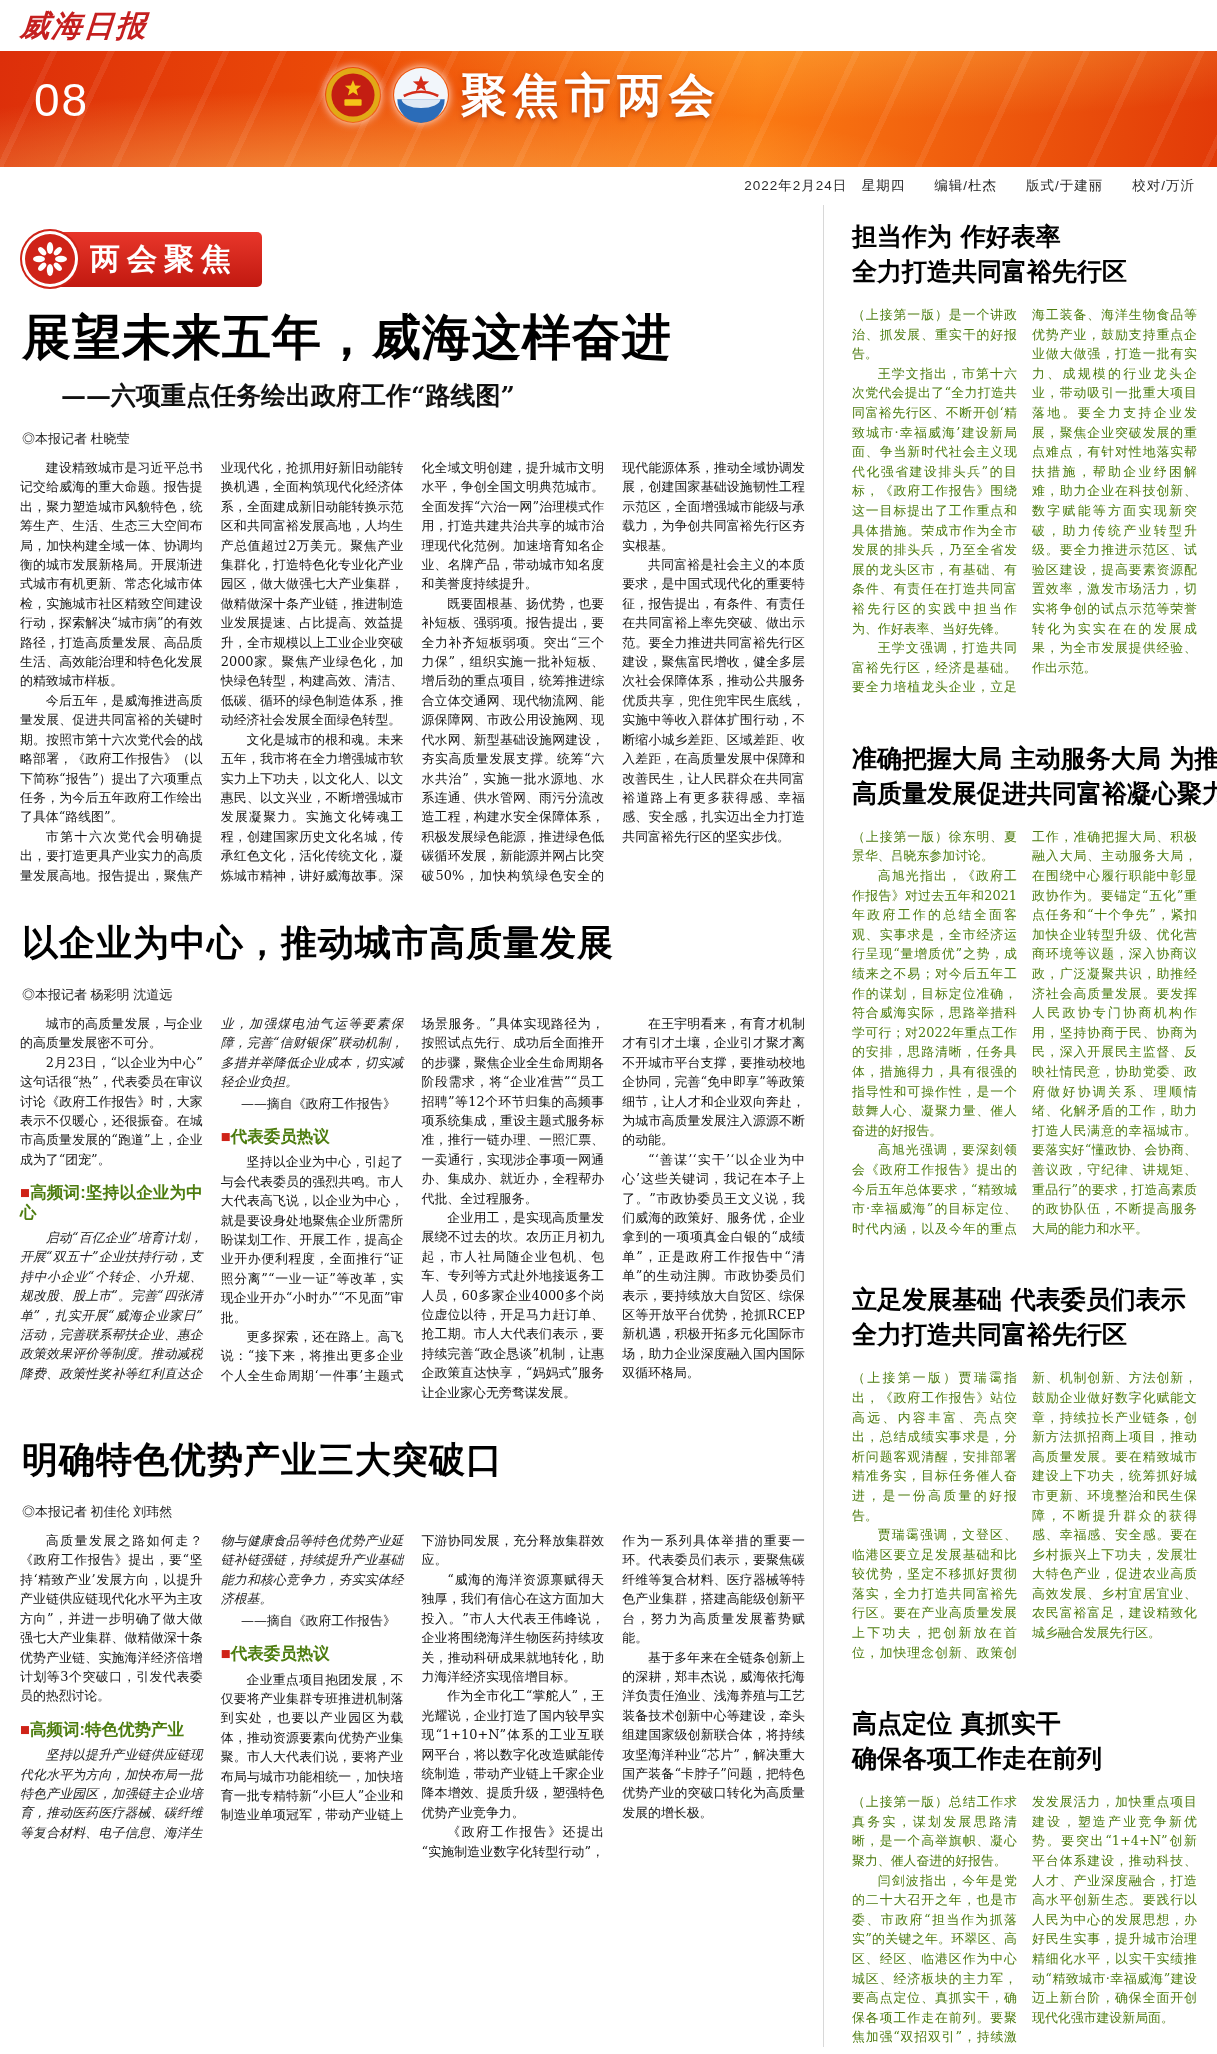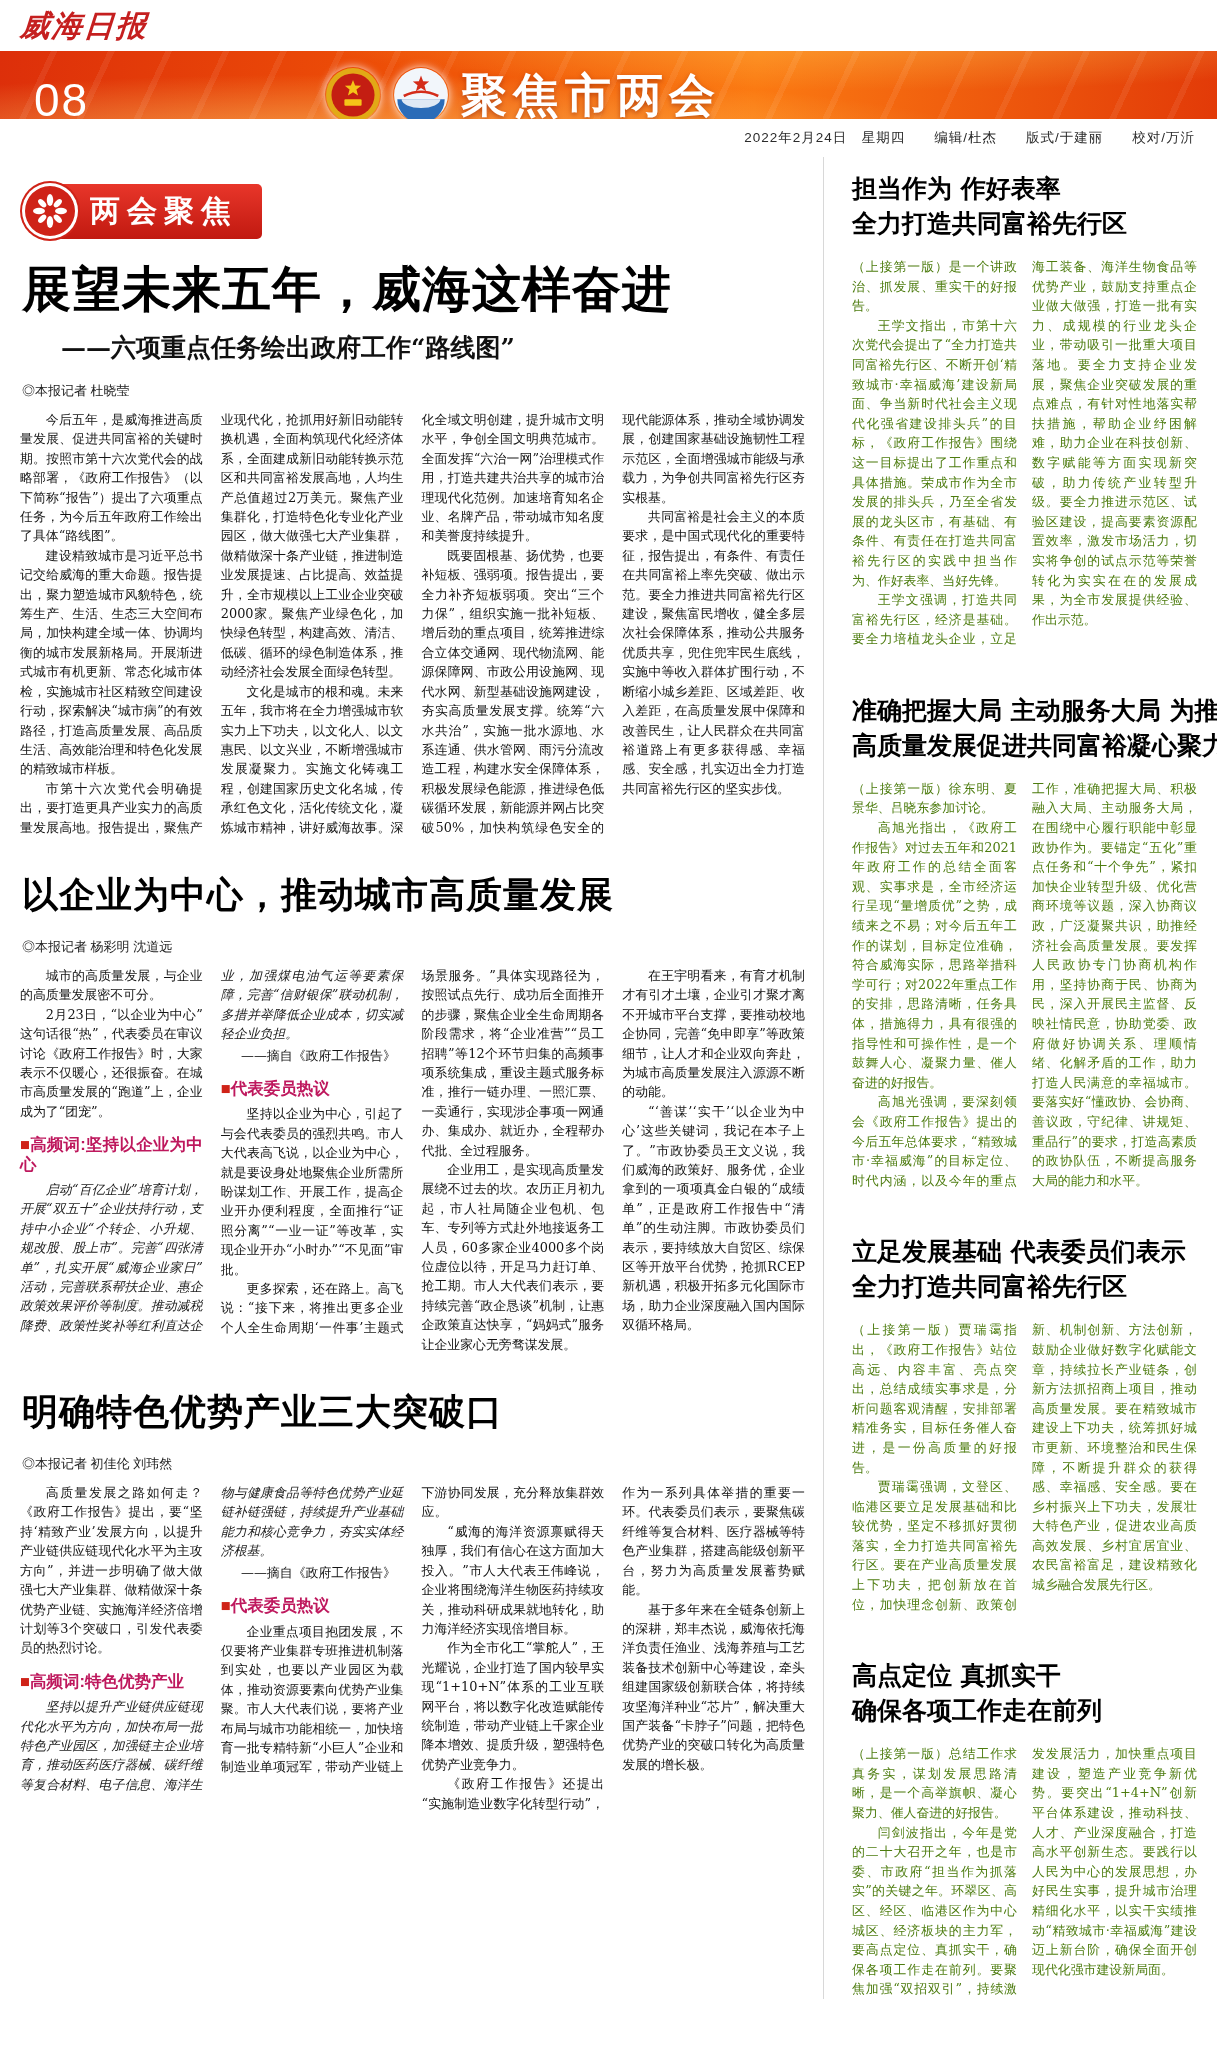--- a/index.html
+++ b/index.html
@@ -3,21 +3,21 @@
 <meta charset="utf-8">
 <style>
   html,body{margin:0;padding:0;background:#ffffff;}
   body{width:1217px;height:2054px;overflow:hidden;position:relative;
        font-family:"DejaVu Serif","Liberation Serif",serif;color:#1a1a1a;}
   
   .masthead{position:relative;}
   .paper-logo{padding:6px 0 4px 20px;font-size:30px;font-weight:bold;font-style:italic;
               color:#c51f1f;font-family:"DejaVu Serif",serif;letter-spacing:2px;
               transform:skewX(-4deg);width:200px;}
-  .banner{position:relative;height:68px;overflow:hidden;
+  .banner{position:relative;height:116px;overflow:hidden;
     background:
       repeating-linear-gradient(115deg,transparent 0 46px,rgba(255,255,255,.07) 46px 52px),
       radial-gradient(ellipse at 28% 130%,rgba(255,225,120,.55),transparent 52%),
       radial-gradient(ellipse at 72% -30%,rgba(255,210,90,.45),transparent 48%),
       linear-gradient(95deg,#dd2f0a,#ef5207 35%,#fb7a12 62%,#e23a08);}
   .page-num{position:absolute;left:34px;top:22px;font-size:46px;color:#ffffff;
             font-family:"Liberation Sans",sans-serif;font-weight:300;letter-spacing:2px;}
   .banner-center{position:absolute;left:292px;top:16px;display:flex;align-items:center;gap:12px;padding-left:33px;}
   .emblem{width:56px;height:56px;border-radius:50%;box-shadow:0 0 8px rgba(255,255,255,.85);}
   .banner-title{font-size:46px;line-height:56px;color:#ffffff;font-weight:bold;letter-spacing:6px;
@@ -44,21 +44,21 @@
   .article{position:relative;}
   .article-body{text-align:justify;font-size:12.9px;line-height:19.4px;color:#141414;}
   .cols-4{column-count:4;column-gap:18px;}
   .cols-2{column-count:2;column-gap:15px;}
   .article-body p{margin:0;text-indent:2em;}
   .article-body p.cont{text-indent:0;}
   .article-body p.quote{font-style:italic;color:#202020;}
   .article-body p.src{text-align:right;font-weight:normal;text-indent:0;padding-right:.6em;
                       font-style:normal;margin:2px 0 10px 0;}
   .article-body p.sub{font-family:"Liberation Sans",sans-serif;font-weight:bold;font-size:16.5px;
-                      text-indent:0;margin:14px 0 6px 0;color:#be185d;}
+                      text-indent:0;margin:14px 0 6px 0;color:#4d7c0f;}
   .article-body p.sub::first-letter{color:#cf2318;}
   .hl-mid{font-size:36px;font-weight:900;letter-spacing:1px;margin:34px 0 2px 2px;color:#000;}
   
   .r-article{margin-top:14px;}
   .r-article + .r-article{margin-top:44px;}
   .r-headline{font-size:25px;font-weight:800;line-height:35px;color:#000;margin-bottom:16px;}
   .r-headline .hl-line{white-space:nowrap;}
   .r-body{text-align:justify;font-size:12.9px;line-height:19.6px;color:#4d7c0f;}
 </style>
 </head>
@@ -108,22 +108,22 @@
             </g>
             <circle cx="17" cy="17" r="4.5" fill="#cf2318"></circle>
           </svg>
         </div>
         <div class="badge-rect">两会聚焦</div>
       </div>
       <div class="hl-main">展望未来五年，威海这样奋进</div>
       <div class="hl-sub">——六项重点任务绘出政府工作“路线图”</div>
       <div class="byline">◎本报记者 杜晓莹</div>
       <div class="article-body cols-4">
+          <p class="p">建设精致城市是习近平总书记交给威海的重大命题。报告提出，聚力塑造城市风貌特色，统筹生产、生活、生态三大空间布局，加快构建全域一体、协调均衡的城市发展新格局。开展渐进式城市有机更新、常态化城市体检，实施城市社区精致空间建设行动，探索解决“城市病”的有效路径，打造高质量发展、高品质生活、高效能治理和特色化发展的精致城市样板。</p>
           <p class="p">今后五年，是威海推进高质量发展、促进共同富裕的关键时期。按照市第十六次党代会的战略部署，《政府工作报告》（以下简称“报告”）提出了六项重点任务，为今后五年政府工作绘出了具体“路线图”。</p>
-          <p class="p">建设精致城市是习近平总书记交给威海的重大命题。报告提出，聚力塑造城市风貌特色，统筹生产、生活、生态三大空间布局，加快构建全域一体、协调均衡的城市发展新格局。开展渐进式城市有机更新、常态化城市体检，实施城市社区精致空间建设行动，探索解决“城市病”的有效路径，打造高质量发展、高品质生活、高效能治理和特色化发展的精致城市样板。</p>
           <p class="p">市第十六次党代会明确提出，要打造更具产业实力的高质量发展高地。报告提出，聚焦产业现代化，抢抓用好新旧动能转换机遇，全面构筑现代化经济体系，全面建成新旧动能转换示范区和共同富裕发展高地，人均生产总值超过2万美元。聚焦产业集群化，打造特色化专业化产业园区，做大做强七大产业集群，做精做深十条产业链，推进制造业发展提速、占比提高、效益提升，全市规模以上工业企业突破2000家。聚焦产业绿色化，加快绿色转型，构建高效、清洁、低碳、循环的绿色制造体系，推动经济社会发展全面绿色转型。</p>
           <p class="p">文化是城市的根和魂。未来五年，我市将在全力增强城市软实力上下功夫，以文化人、以文惠民、以文兴业，不断增强城市发展凝聚力。实施文化铸魂工程，创建国家历史文化名城，传承红色文化，活化传统文化，凝炼城市精神，讲好威海故事。深化全域文明创建，提升城市文明水平，争创全国文明典范城市。全面发挥“六治一网”治理模式作用，打造共建共治共享的城市治理现代化范例。加速培育知名企业、名牌产品，带动城市知名度和美誉度持续提升。</p>
           <p class="p">既要固根基、扬优势，也要补短板、强弱项。报告提出，要全力补齐短板弱项。突出“三个力保”，组织实施一批补短板、增后劲的重点项目，统筹推进综合立体交通网、现代物流网、能源保障网、市政公用设施网、现代水网、新型基础设施网建设，夯实高质量发展支撑。统筹“六水共治”，实施一批水源地、水系连通、供水管网、雨污分流改造工程，构建水安全保障体系，积极发展绿色能源，推进绿色低碳循环发展，新能源并网占比突破50%，加快构筑绿色安全的现代能源体系，推动全域协调发展，创建国家基础设施韧性工程示范区，全面增强城市能级与承载力，为争创共同富裕先行区夯实根基。</p>
           <p class="p">共同富裕是社会主义的本质要求，是中国式现代化的重要特征，报告提出，有条件、有责任在共同富裕上率先突破、做出示范。要全力推进共同富裕先行区建设，聚焦富民增收，健全多层次社会保障体系，推动公共服务优质共享，兜住兜牢民生底线，实施中等收入群体扩围行动，不断缩小城乡差距、区域差距、收入差距，在高质量发展中保障和改善民生，让人民群众在共同富裕道路上有更多获得感、幸福感、安全感，扎实迈出全力打造共同富裕先行区的坚实步伐。</p>
         </div>
     </div>
 
     <div class="article">
       <div class="hl-mid">以企业为中心，推动城市高质量发展</div>
       <div class="byline">◎本报记者 杨彩明 沈道远</div>

